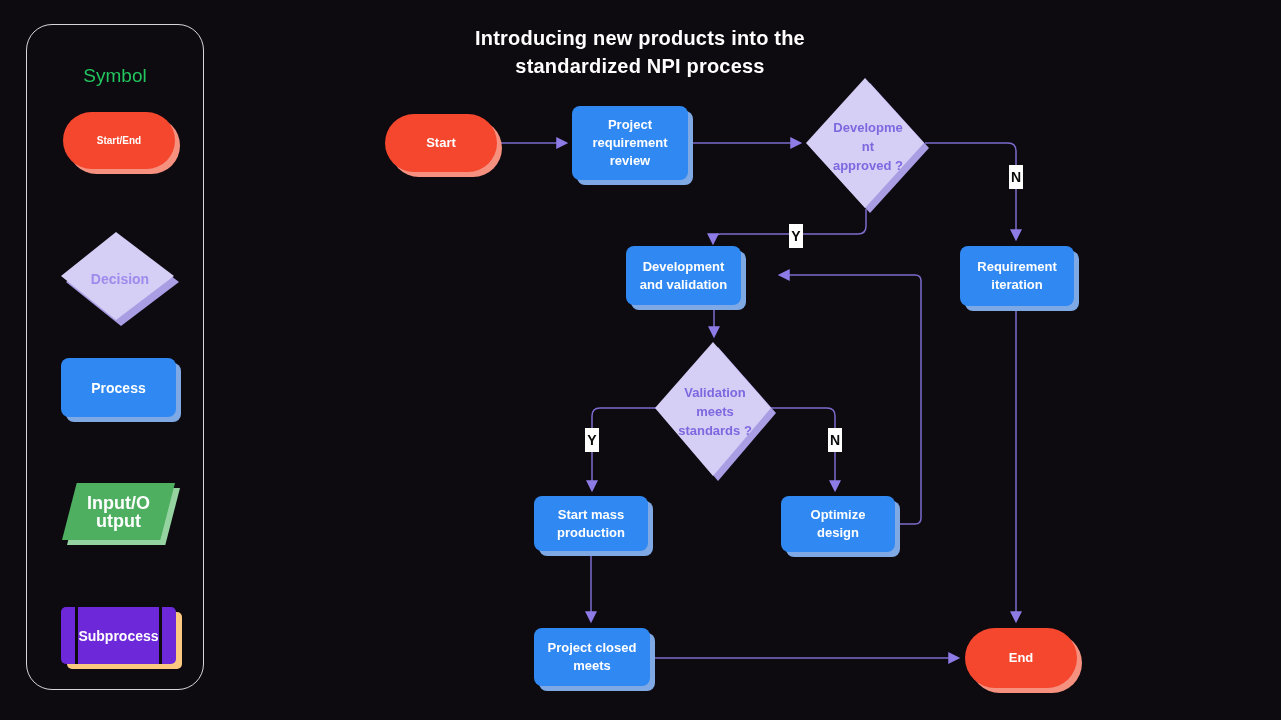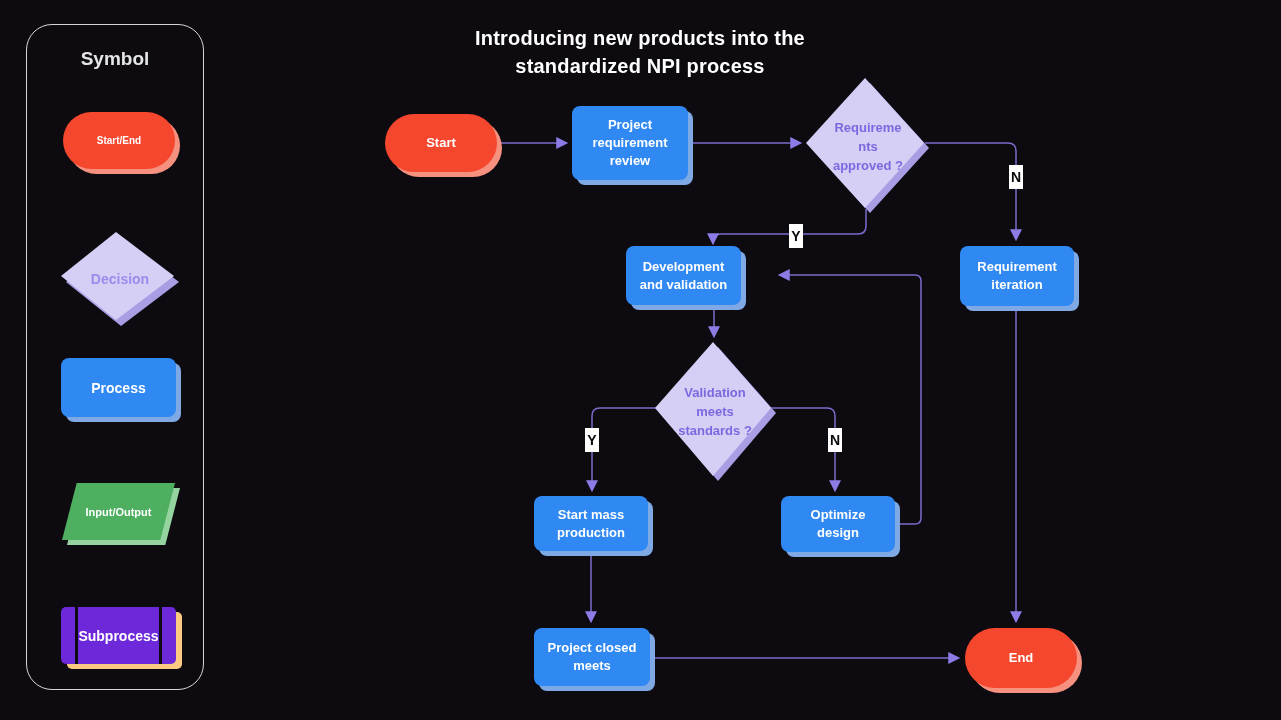--- a/index.html
+++ b/index.html
@@ -14,22 +14,22 @@
     position:absolute; left:440px; top:24px; width:400px;
     text-align:center; color:#ffffff; font-size:20px; font-weight:bold;
     line-height:28px; letter-spacing:.2px;
   }
   
   .sidebar {
     position:absolute; left:26px; top:24px; width:178px; height:666px;
     border:1px solid #d6d6da; border-radius:26px;
   }
   .legend-title {
-    position:absolute; left:26px; top:48px; width:178px;
-    text-align:center; color:#e5e5e5; font-size:19px; font-weight:bold;
+    position:absolute; left:26px; top:65px; width:178px;
+    text-align:center; color:#22c55e; font-size:19px; font-weight:normal;
   }
   
   .nodetext {
     color:#ffffff; font-size:13px; font-weight:bold; line-height:18px;
     text-align:center;
   }
   
   .pill {
     position:absolute; border-radius:29px; background:#f4472e;
     box-shadow:5px 5px 0 0 #f69180;
@@ -113,21 +113,21 @@
       <span>Decision</span>
     </div>
   </div>
 
   <div class="proc node" style="left:61px; top:358px; width:115px; height:59px;">
     <span class="nodetext" style="font-size:14px;">Process</span>
   </div>
 
   <div class="io-shape node" style="left:67px; top:488px; width:113px; height:57px; background:#95d4a0;"></div>
   <div class="io-shape node" style="left:62px; top:483px; width:113px; height:57px; background:#4daf5f;">
-    <span class="nodetext legend-caption" style="font-size:11px; width:70px;">Input/Output</span>
+    <span class="nodetext legend-caption" style="font-size:18px; width:70px;">Input/Output</span>
   </div>
 
   <div class="subproc node" style="left:67px; top:612px; width:115px; height:57px; background:#fbc97f;"></div>
   <div class="subproc node" style="left:61px; top:607px; width:115px; height:57px; background:#6d28d9;">
     <div class="bar" style="left:14px;"></div>
     <div class="bar" style="right:14px;"></div>
     <span class="nodetext legend-caption" style="font-size:14px; width:84px;">Subprocess</span>
   </div>
 
   <div class="pill node" style="left:385px; top:114px; width:112px; height:58px;">
@@ -137,21 +137,21 @@
   <div class="proc node" style="left:572px; top:106px; width:116px; height:74px;">
     <span class="nodetext" style="width:94px;">Project requirement review</span>
   </div>
 
   <div class="diamond node" style="left:805px; top:77px; width:126px; height:138px;">
     <svg width="126" height="138" viewBox="0 0 126 138">
       <polygon points="65,6 124,71 65,136 6,71" fill="#a99de4"></polygon>
       <polygon points="60,1 119,66 60,131 1,66" fill="#d5cef5"></polygon>
     </svg>
     <div class="dtext">
-        <span style="width:74px;">Requirements approved ?</span>
+        <span style="width:74px;">Development approved ?</span>
       </div>
   </div>
 
   <div class="proc node" style="left:960px; top:246px; width:114px; height:60px;">
     <span class="nodetext" style="width:96px;">Requirement iteration</span>
   </div>
 
   <div class="proc node" style="left:626px; top:246px; width:115px; height:59px;">
     <span class="nodetext" style="width:104px;">Development and validation</span>
   </div>

